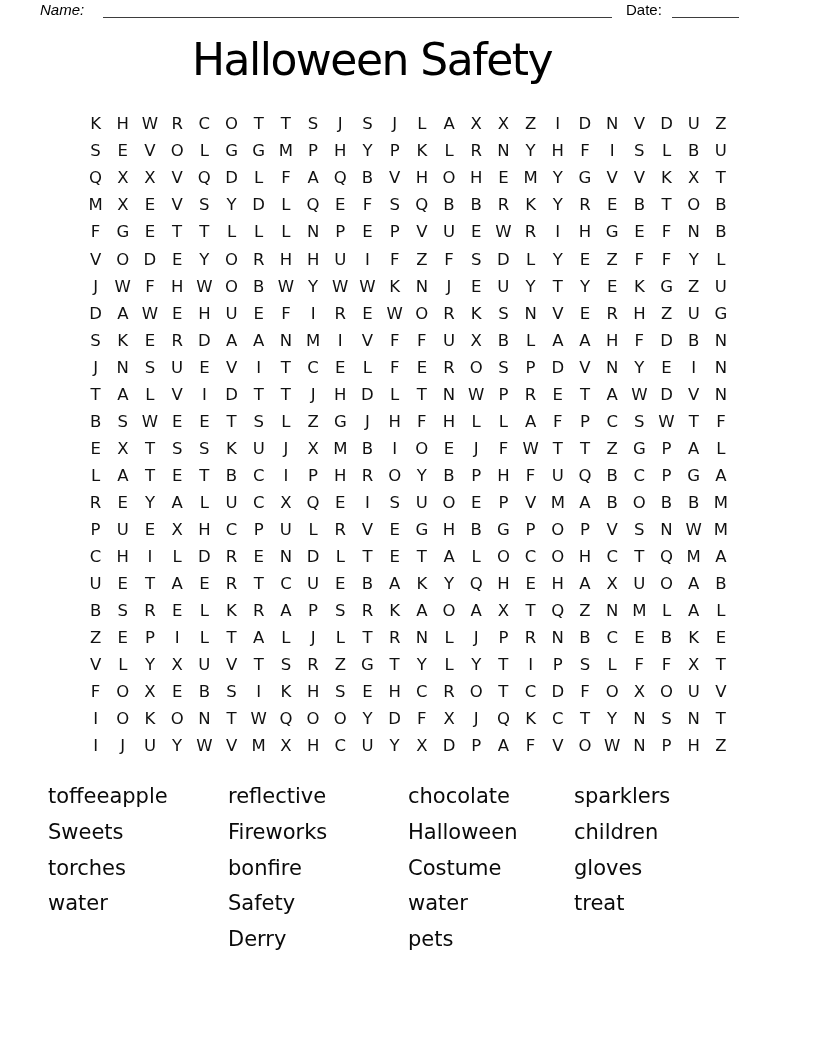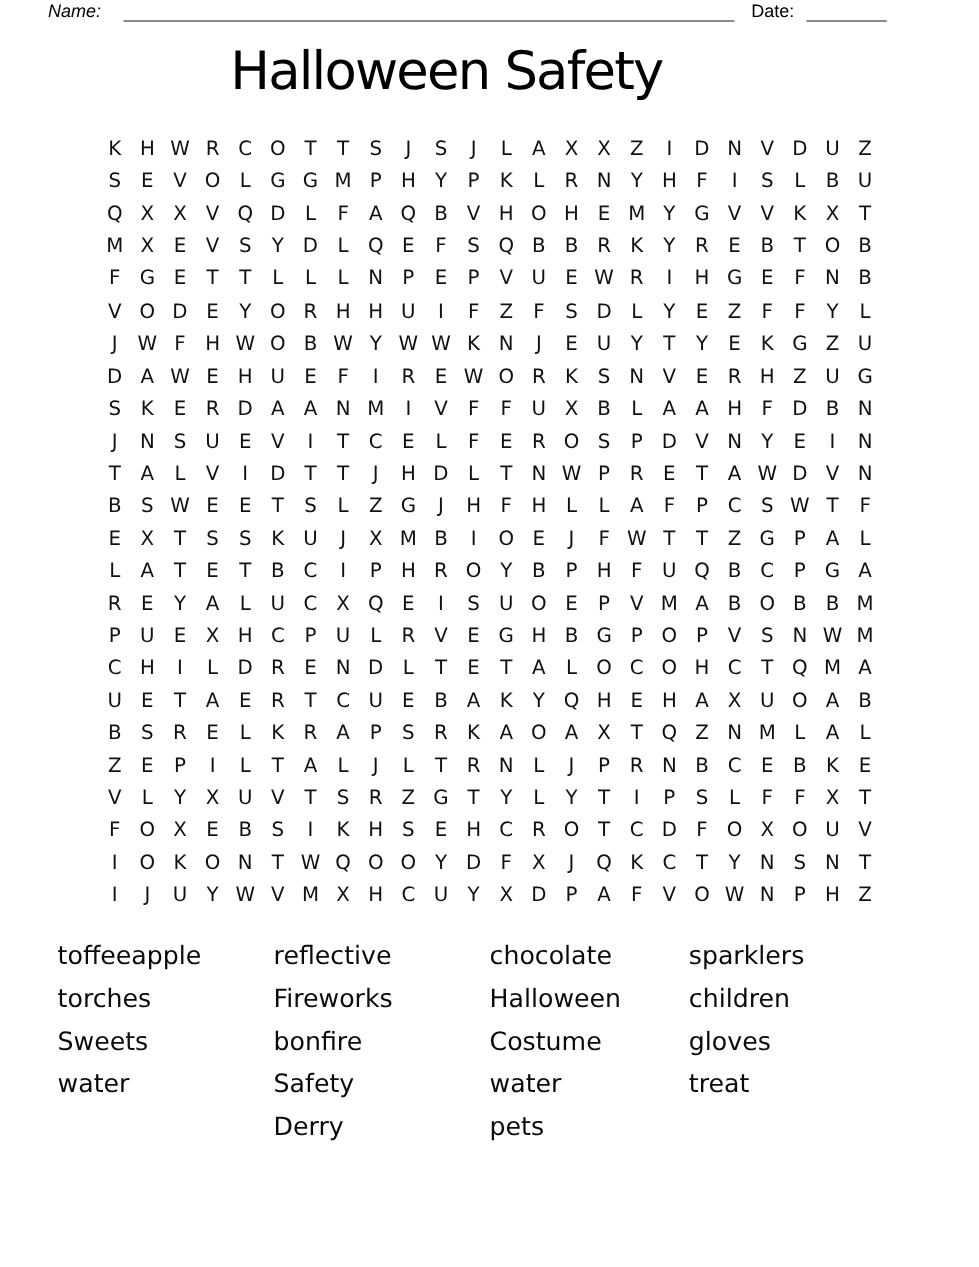--- a/index.html
+++ b/index.html
@@ -675,22 +675,22 @@
       <span class="cell">W</span>
       <span class="cell">N</span>
       <span class="cell">P</span>
       <span class="cell">H</span>
       <span class="cell">Z</span>
     </div>
 
   <div class="words" id="word-list">
       <div class="word-col c0">
         <div class="word-item">toffeeapple</div>
+        <div class="word-item">Sweets</div>
         <div class="word-item">torches</div>
-        <div class="word-item">Sweets</div>
         <div class="word-item">water</div>
       </div>
       <div class="word-col c2">
         <div class="word-item">chocolate</div>
         <div class="word-item">Halloween</div>
         <div class="word-item">Costume</div>
         <div class="word-item">water</div>
         <div class="word-item">pets</div>
       </div>
       <div class="word-col c1">

